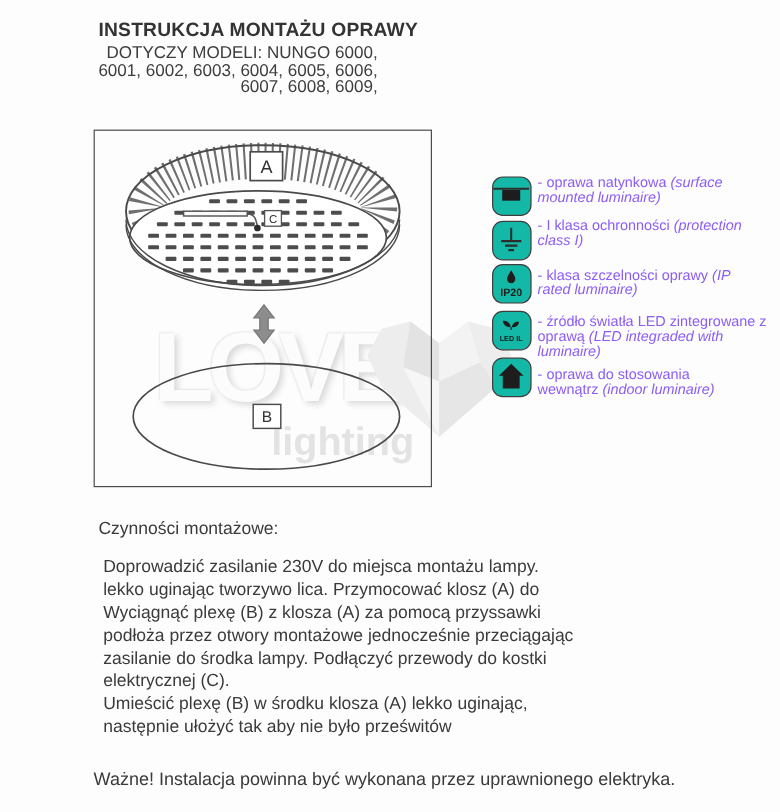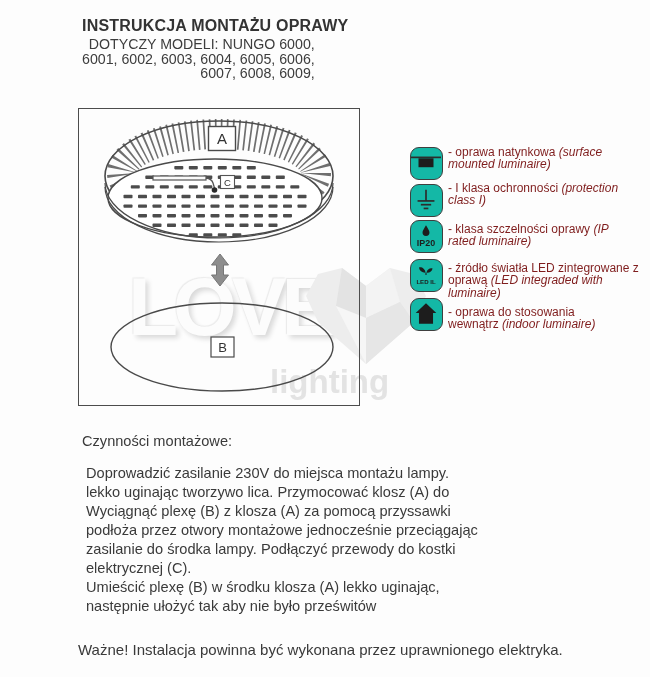--- a/index.html
+++ b/index.html
@@ -9,32 +9,32 @@
     position:relative;
   }
   .abs{position:absolute;}
   
   .title{left:82px;top:17px;font-size:16px;font-weight:bold;letter-spacing:.2px;color:#333;}
   .models{left:82px;top:37px;font-size:14.2px;line-height:14.6px;color:#3d3d3d;text-align:right;}
   
   .watermark{left:0;top:0;width:650px;height:677px;z-index:0;pointer-events:none;padding-left:48px;}
   .wm-love{position:absolute;left:128px;top:266px;font-size:82px;font-weight:bold;letter-spacing:-5px;
     color:#fcfcfc;text-shadow:3px 3px 5px #d9d9d9,-1px -1px 1px #ececec;line-height:1;}
-  .wm-lighting{position:absolute;left:226px;top:365px;font-size:33px;font-weight:600;color:#e3e3e3;line-height:1;margin-left:44px;}
+  .wm-lighting{position:absolute;left:226px;top:351px;font-size:33px;font-weight:600;color:#e3e3e3;line-height:1;}
   .wm-heart{position:absolute;left:296px;top:258px;}
   
   .frame{left:78px;top:108px;width:280px;height:296px;border:1.5px solid #4c4c4c;z-index:1;background:transparent;}
   .frame svg{position:absolute;left:0;top:0;}
   
   .legend{left:0;top:0;width:650px;height:0;z-index:2;}
   .lrow{position:absolute;left:394px;width:260px;}
   .ibox{position:absolute;left:16px;top:0;width:33px;height:33px;border:1.7px solid #3f3f3f;border-radius:9px;
     box-sizing:border-box;background:#14b8a6;}
   .ibox svg{position:absolute;left:0;top:0;}
-  .ltxt{position:absolute;left:54px;font-size:12px;line-height:12.4px;color:#7f1d1d;}
+  .ltxt{position:absolute;left:54px;font-size:12px;line-height:12.4px;color:#8b5cf6;}
   .ltxt .en{font-style:italic;}
   
   .heading{left:82px;top:433px;font-size:14.6px;z-index:2;}
   .ibody{left:86px;top:464px;font-size:14.6px;line-height:19px;z-index:2;}
   .footer{left:78px;top:641px;font-size:15px;z-index:2;}
 </style>
 </head>
 <body>
 
 <div class="abs watermark">

